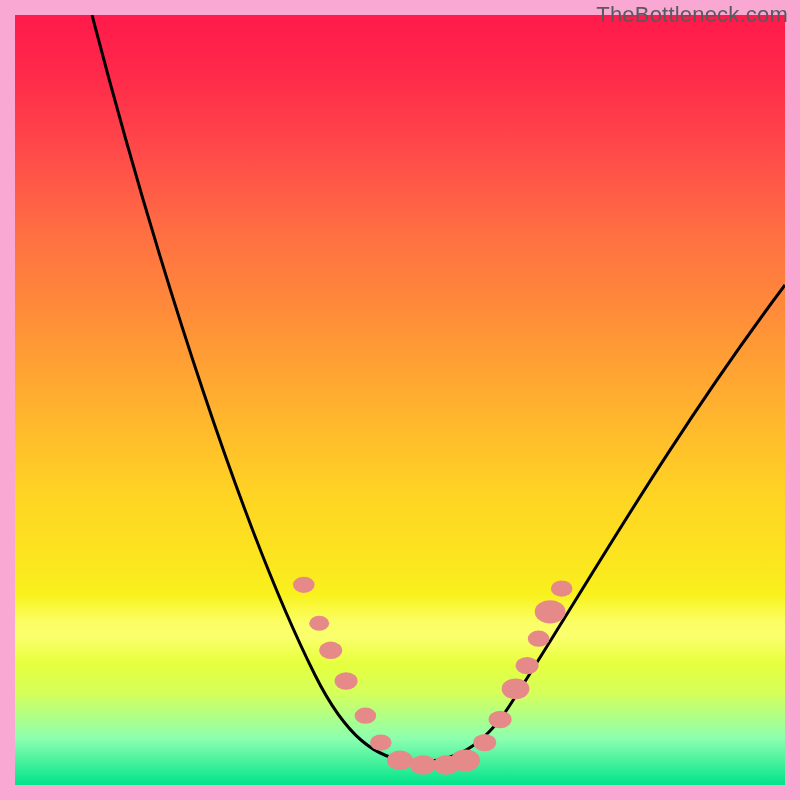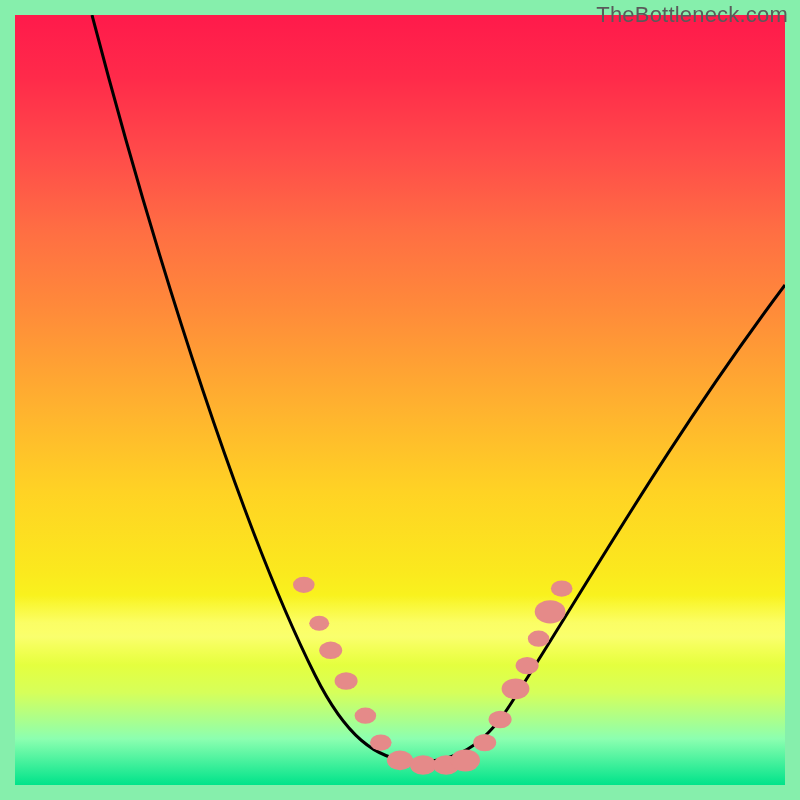--- a/index.html
+++ b/index.html
@@ -8,21 +8,21 @@
     width: 800px;
     height: 800px;
     background: #000;
     overflow: hidden;
     font-family: Arial, Helvetica, sans-serif;
   }
   .frame {
     position: relative;
     width: 800px;
     height: 800px;
-    background: #86efac;
+    background: #f9a8d4;
   }
   .plot-area {
     position: absolute;
     left: 15px;
     top: 15px;
     width: 770px;
     height: 770px;
     background: linear-gradient(
       to bottom,
       #ff1a4b 0%,

